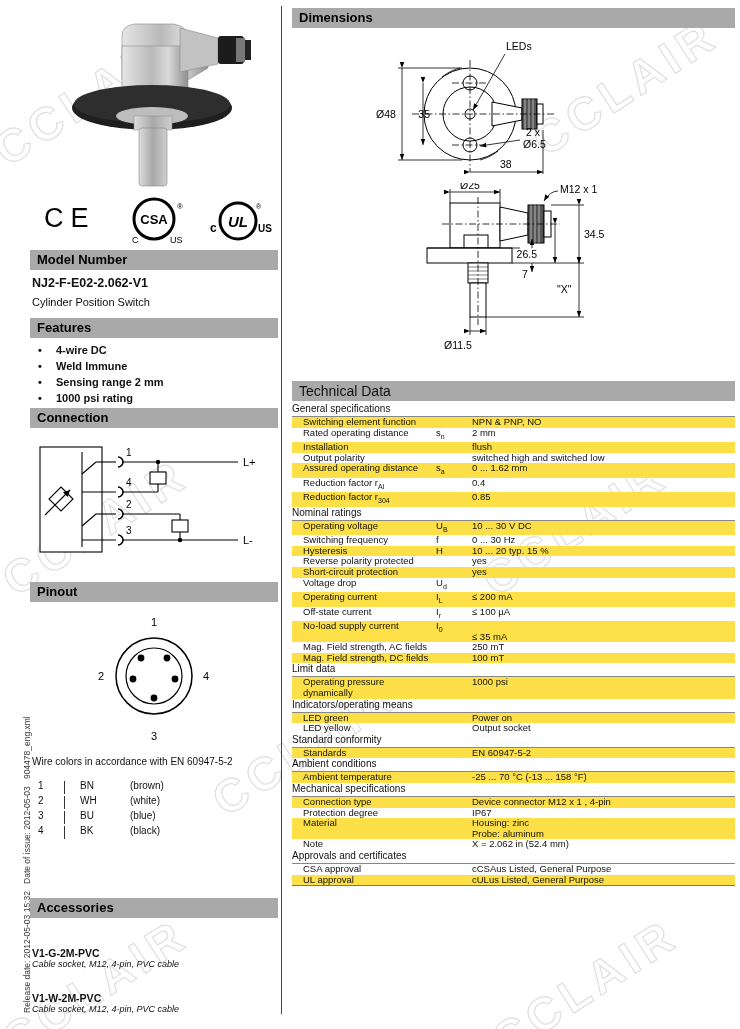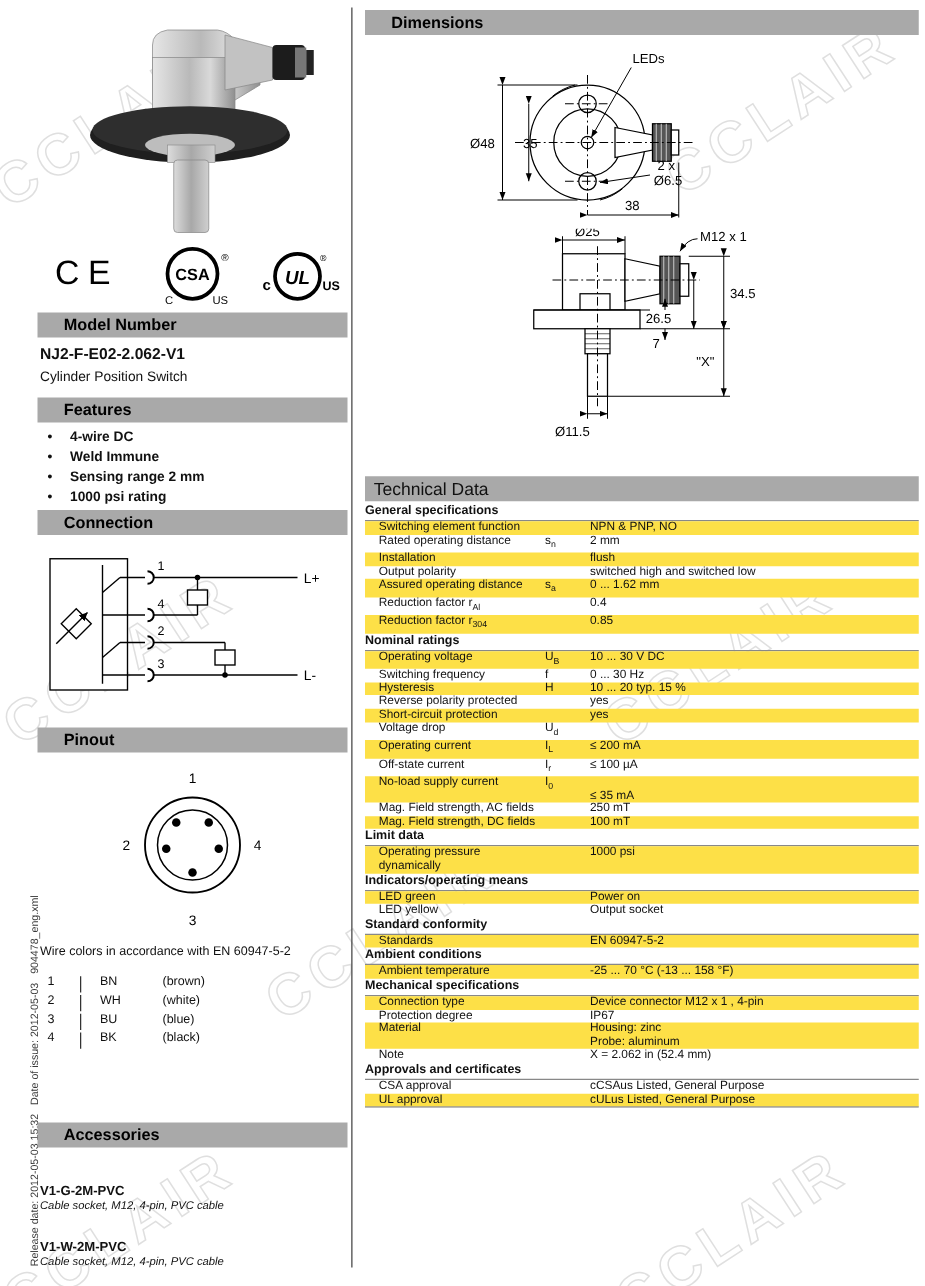--- a/index.html
+++ b/index.html
@@ -9,21 +9,21 @@
   .wm{position:absolute;font-size:46px;font-weight:700;letter-spacing:6px;
       color:rgba(175,175,175,0.0);-webkit-text-stroke:1.2px rgba(185,185,185,0.45);
       transform:rotate(-33deg);pointer-events:none;white-space:nowrap;}
   
   .vmeta{position:absolute;left:22px;top:1013px;transform:rotate(-90deg);transform-origin:0 0;
          font-size:8.5px;color:#3a3a3a;white-space:pre;}
   .divider{position:absolute;left:281px;top:6px;width:1px;height:1008px;background:#444;}
   .leftcol{position:absolute;left:30px;top:0;width:248px;height:1029px;}
   .rightcol{position:absolute;left:292px;top:0;width:443px;height:1029px;}
   .bar{position:absolute;left:0;width:248px;height:20px;background:#a9a9a9;
-       font-weight:bold;font-size:13px;line-height:20px;padding-left:21px;box-sizing:border-box;color:#000;}
+       font-weight:bold;font-size:13px;line-height:20px;padding-left:7px;box-sizing:border-box;color:#000;}
   .rbar{width:443px;top:8px;}
   .techbar{position:absolute;left:0;top:381px;width:443px;height:20px;background:#a9a9a9;
        font-weight:normal;font-size:14px;line-height:20px;padding-left:7px;box-sizing:border-box;}
   .photo{position:absolute;left:0;top:6px;}
   .logos{position:absolute;left:0;top:195px;width:248px;height:52px;}
   .ce{position:absolute;left:14px;top:8px;font-size:27px;letter-spacing:7px;color:#000;font-weight:400;}
   .csa{position:absolute;left:92px;top:0;}
   .ullogo{position:absolute;left:170px;top:2px;}
   .model{position:absolute;left:2px;top:276px;font-size:12.5px;font-weight:bold;}
   .prodname{position:absolute;left:2px;top:296px;font-size:11px;}
@@ -39,21 +39,21 @@
   .wrule{position:absolute;left:32px;top:1px;height:13px;width:1px;background:#333;}
   .wcode{position:absolute;left:48px;}
   .wcol{position:absolute;left:98px;}
   .accessories{position:absolute;left:2px;top:924px;width:244px;}
   .acc{margin-bottom:2px;margin-top:24px;}
   .acc .code{font-size:10.5px;font-weight:bold;line-height:11px;}
   .acc .desc{font-size:9px;line-height:10px;margin-bottom:1px;font-style:italic;}
   .frontsvg{position:absolute;left:0;top:32px;}
   .sidesvg{position:absolute;left:0;top:183px;}
   .techtable{position:absolute;left:0;top:403px;width:443px;border-bottom:1px solid #777;}
-  .tsec{font-size:10px;font-weight:bold;height:13px;line-height:12px;border-bottom:1px solid #888;}
+  .tsec{font-size:10px;font-weight:normal;height:13px;line-height:12px;border-bottom:1px solid #888;}
   .trow{display:grid;grid-template-columns:144px 36px 1fr;font-size:9.5px;line-height:10.6px;min-height:10.6px;}
   .trow.shade{background:#fde047;}
   .tlab{padding-left:11px;}
   sub{font-size:7px;}
   svg text{font-family:"Liberation Sans",sans-serif;}
 </style>
 </head>
 <body>
 
 <div class="page">

